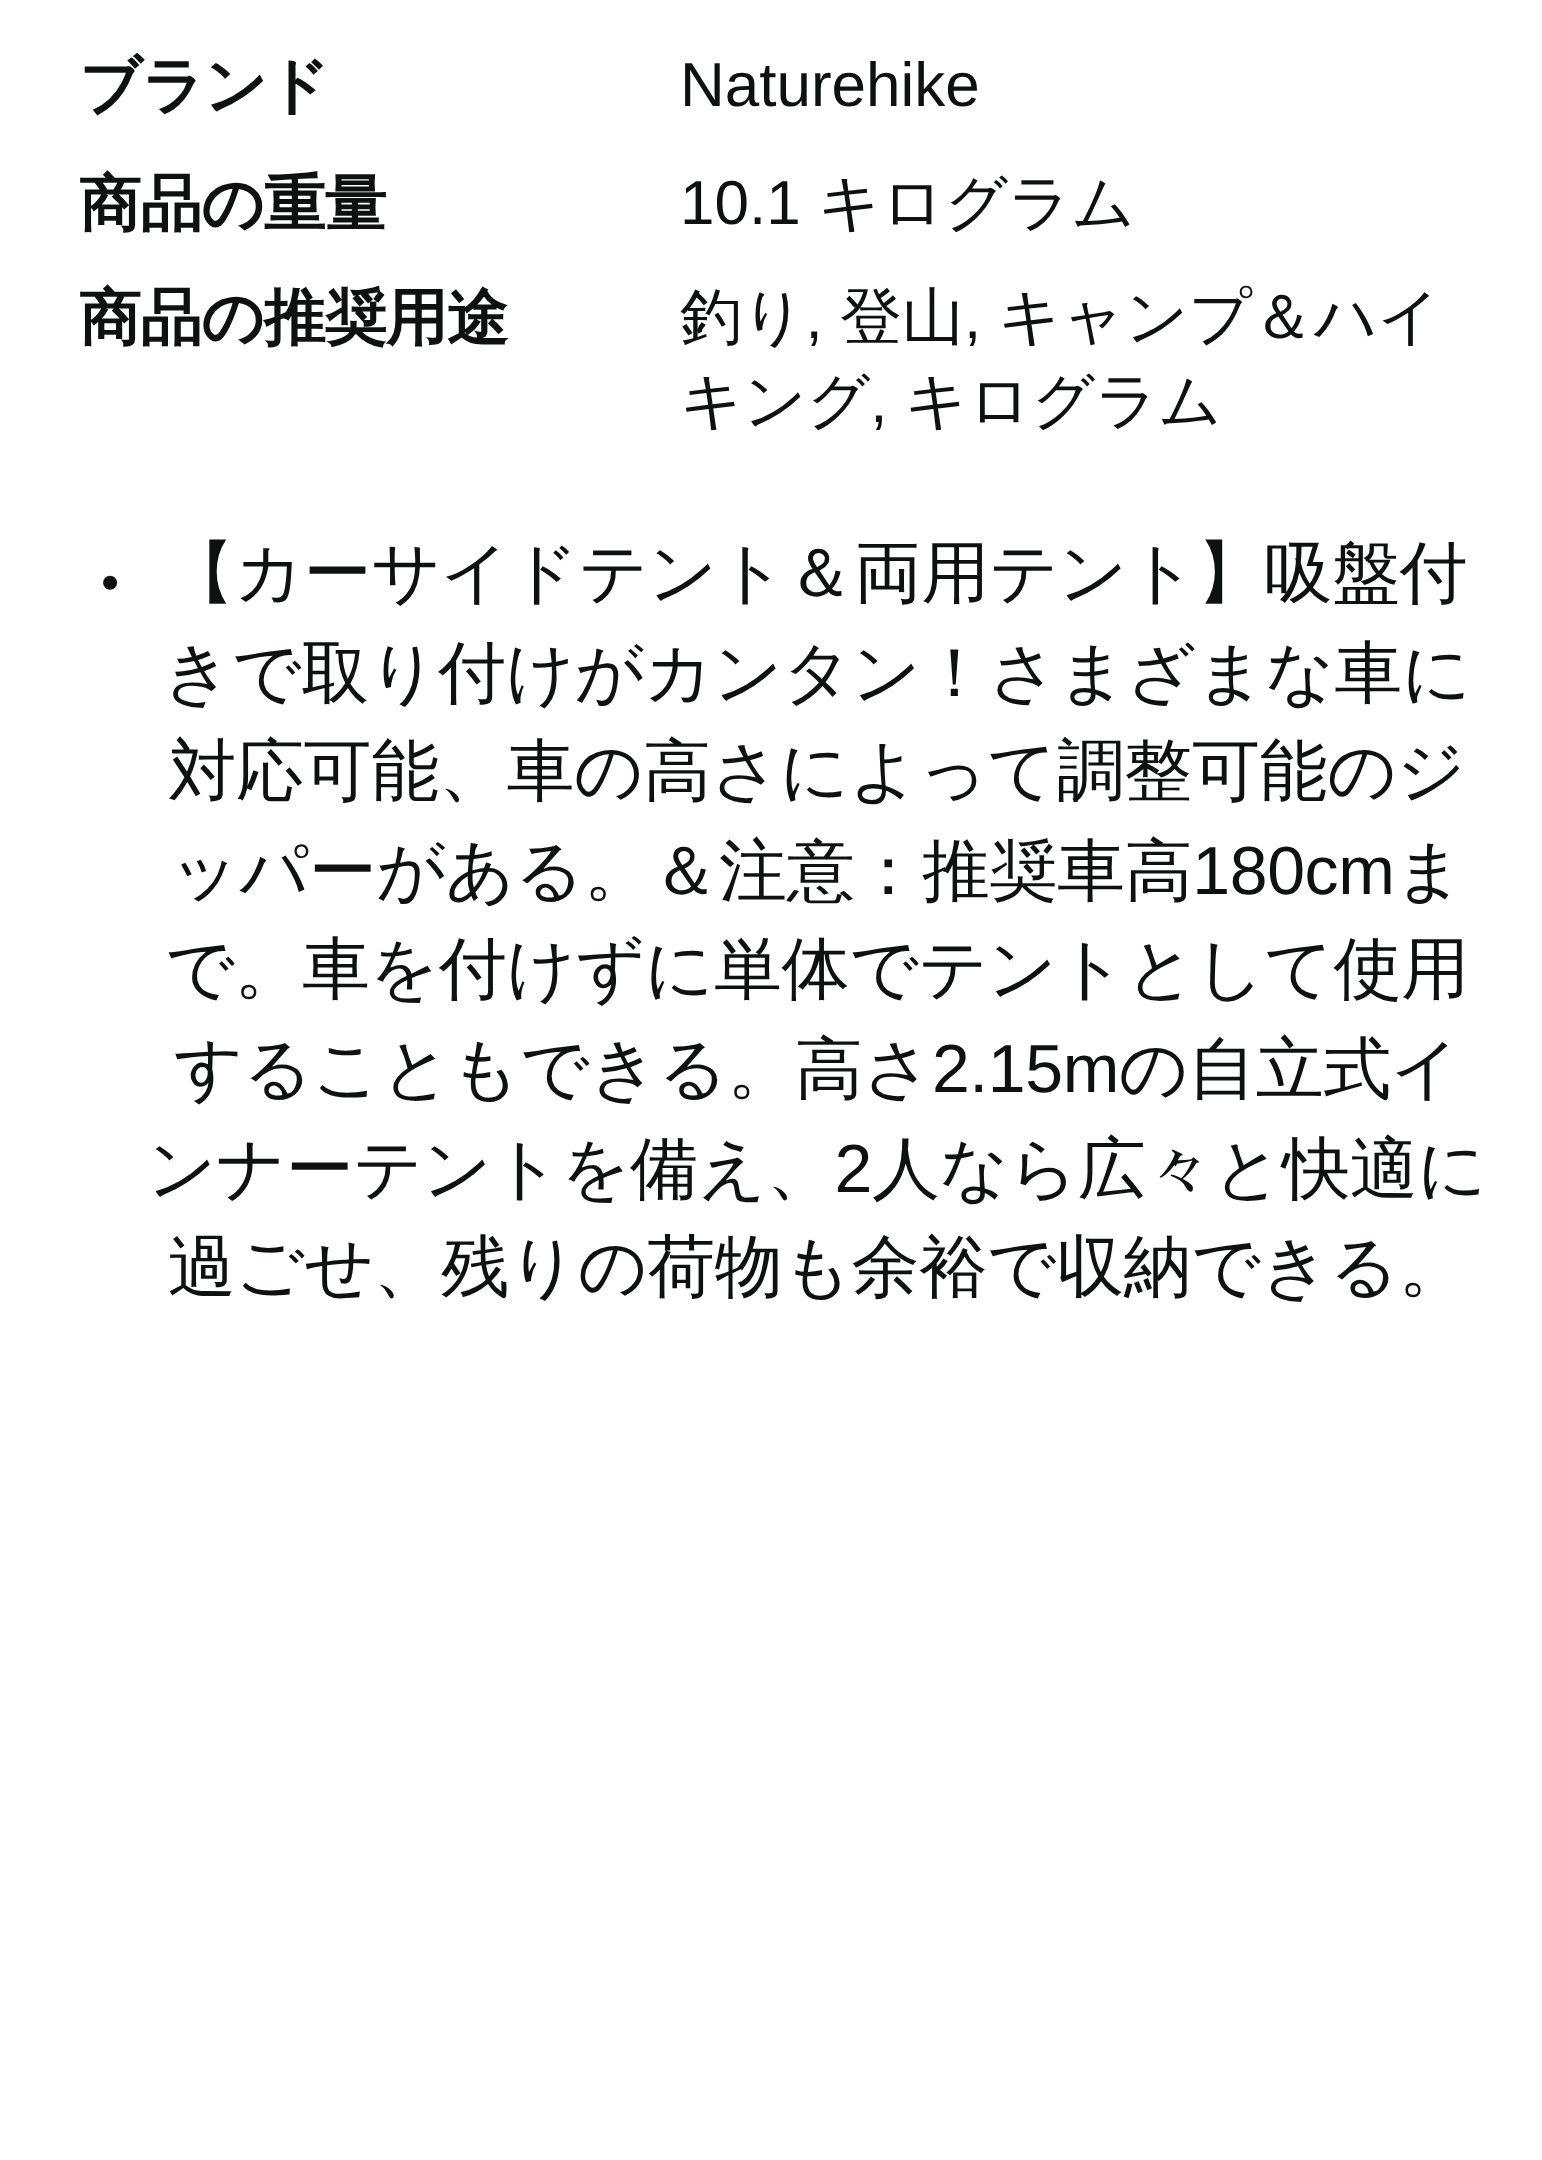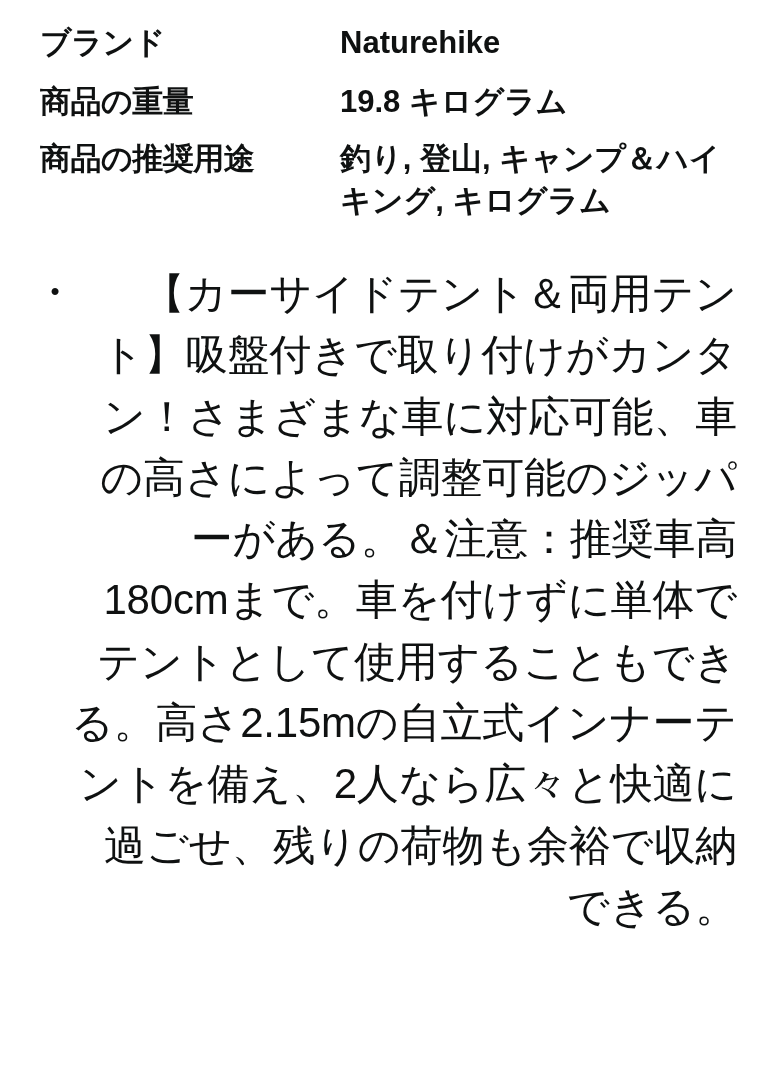--- a/index.html
+++ b/index.html
@@ -12,79 +12,79 @@
     height: 1080px;
     font-family: "Liberation Sans", "DejaVu Sans", sans-serif;
     color: #0f1111;
     overflow: hidden;
   }
   .page {
     width: 771px;
     height: 1080px;
     position: relative;
     box-sizing: border-box;
-    padding: 22px 34px 0 40px;
+    padding: 22px 24px 0 40px;
   }
   table.spec-table {
     border-collapse: collapse;
     width: 100%;
     table-layout: fixed;
   }
   table.spec-table td {
     vertical-align: top;
     padding: 0 0 18px 0;
     font-size: 31px;
     line-height: 1.33;
   }
   td.spec-label {
     width: 300px;
     font-weight: bold;
     letter-spacing: -0.5px;
     padding-right: 10px;
   }
   td.spec-value {
-    font-weight: bold;
+    font-weight: normal;
   }
   tr.tight td { padding-bottom: 16px; }
 
   .bullet-block {
     margin-top: 24px;
     display: flex;
     align-items: flex-start;
   }
   .bullet-dot {
     width: 30px;
     min-width: 30px;
     font-size: 26px;
     line-height: 1.45;
     padding-top: 10px;
     text-align: center;
     color: #0f1111;
   }
   .bullet-text {
-    font-size: 42px;
+    font-size: 34px;
     line-height: 1.46;
     letter-spacing: -0.2px;
-    text-align: right;
+    text-align: center;
   }
 </style>
 </head>
 <body>
 
 <div class="page">
 
   <table class="spec-table">
     <tbody>
       <tr>
         <td class="spec-label">ブランド</td>
         <td class="spec-value">Naturehike</td>
       </tr>
       <tr class="tight">
         <td class="spec-label">商品の重量</td>
-        <td class="spec-value">19.8 キログラム</td>
+        <td class="spec-value">10.1 キログラム</td>
       </tr>
       <tr>
         <td class="spec-label">商品の推奨用途</td>
         <td class="spec-value">釣り, 登山, キャンプ＆ハイキング, キログラム</td>
       </tr>
     </tbody>
   </table>
 
   <div class="bullet-block">
     <div class="bullet-dot">•</div>

